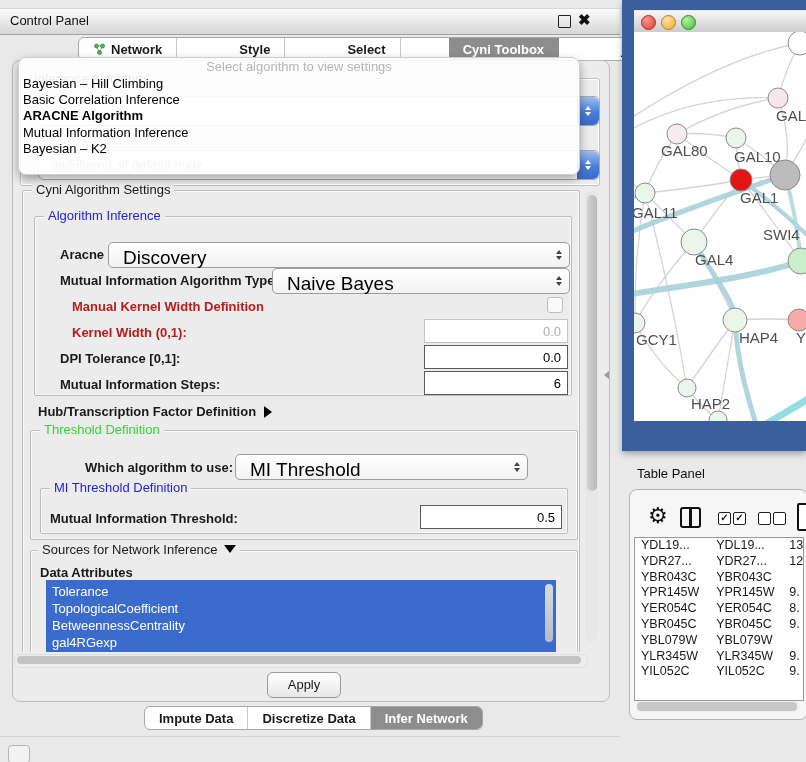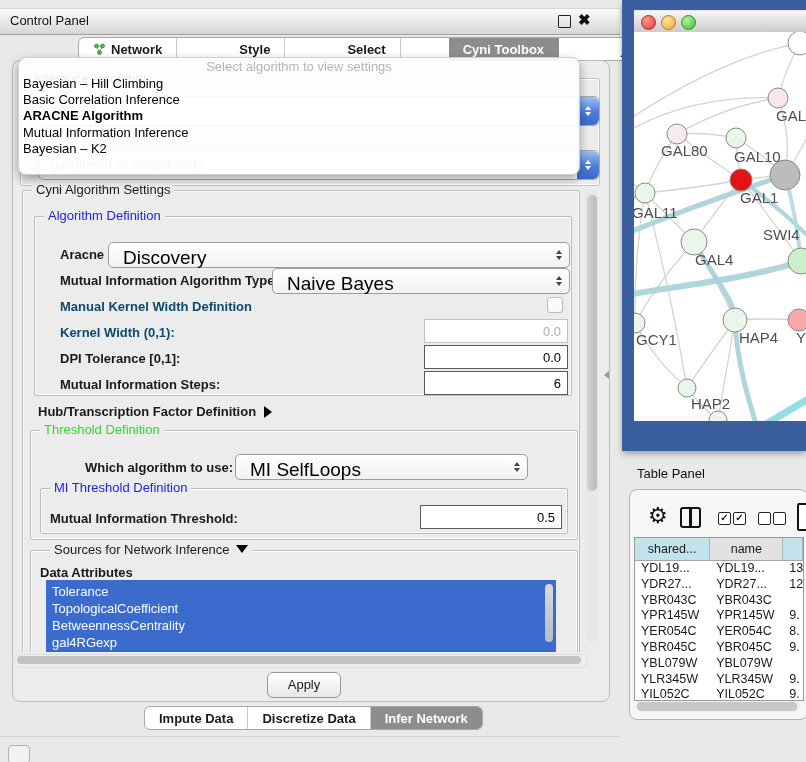--- a/index.html
+++ b/index.html
@@ -43,21 +43,21 @@
   .popup .item{height:16.2px;padding-left:4px;font-size:13px;color:#000;white-space:nowrap;}
   .popup .item.sel{font-weight:bold;}
 
   
   .settings-vp{left:14px;top:178px;width:586px;height:474px;overflow:hidden;}
   .grp{position:absolute;border:1px solid #bcbcbc;border-radius:2px;box-shadow:inset 0 0 0 1px #fafafa;}
   .grp-title{position:absolute;background:#ececec;padding:0 4px;font-size:13px;white-space:nowrap;}
   .blue-t{color:var(--accent-blue,#2323d7);}
   .green-t{color:var(--accent-green,#35d435);}
   .flabel{position:absolute;font-weight:bold;font-size:13px;white-space:nowrap;}
-  .flabel.dis{color:#0c4a6e;}
+  .flabel.dis{color:#b91c1c;margin-left:12px;}
   .combo{position:absolute;background:linear-gradient(#ffffff,#f2f2f2);border:1px solid #9c9c9c;border-radius:5px;}
   .combo .val{position:absolute;left:14px;top:4px;font-size:19px;color:#000;}
   .stepper{position:absolute;right:7px;top:50%;transform:translateY(-50%);display:flex;flex-direction:column;gap:2px;}
   .stepper i{display:block;width:0;height:0;border-left:3.5px solid transparent;border-right:3.5px solid transparent;}
   .stepper .u{border-bottom:4.5px solid #444;} .stepper .d{border-top:4.5px solid #444;}
   .tfield{position:absolute;background:#fff;text-align:right;font-size:13px;padding:4px 6px 0 0;box-sizing:border-box;}
   .tfield.en{border:1px solid #5a5a5a;color:#000;}
   .tfield.dis{border:1px solid #c3c3c3;color:#adadad;}
   .checkbox{position:absolute;width:14px;height:14px;background:#fafafa;border:1px solid #bdbdbd;border-radius:3px;}
   .arrow-r{display:inline-block;width:0;height:0;border-top:6px solid transparent;border-bottom:6px solid transparent;
@@ -170,21 +170,21 @@
         <div class="item">Mutual Information Inference</div>
         <div class="item">Bayesian – K2</div>
       </div>
   </div>
 
   <div class="abs settings-vp">
     <div class="grp" style="left:8px;top:12px;width:556px;height:490px;"></div>
     <div class="grp-title" style="left:18px;top:4px;">Cyni Algorithm Settings</div>
 
     <div class="grp" style="left:20px;top:38px;width:536px;height:178px;"></div>
-    <div class="grp-title blue-t" style="left:30px;top:30px;">Algorithm Definition</div>
+    <div class="grp-title blue-t" style="left:30px;top:30px;">Algorithm Inference</div>
 
     <div class="flabel" style="left:46px;top:69px;">Aracne Mode:</div>
     <div class="combo" style="left:94px;top:64px;width:460px;height:24px;">
       <span class="val">Discovery</span>
       <span class="stepper">
           <i class="u"></i>
           <i class="d"></i>
         </span>
     </div>
 
@@ -211,35 +211,35 @@
 
     <div class="flabel" style="left:24px;top:226px;">
       <span>Hub/Transcription Factor Definition</span><span class="arrow-r"></span>
     </div>
 
     <div class="grp" style="left:16px;top:252px;width:546px;height:108px;"></div>
     <div class="grp-title green-t" style="left:26px;top:244px;">Threshold Definition</div>
 
     <div class="flabel" style="left:71px;top:282px;">Which algorithm to use:</div>
     <div class="combo" style="left:221px;top:276px;width:291px;height:24px;">
-      <span class="val">MI SelfLoops</span>
+      <span class="val">MI Threshold</span>
       <span class="stepper">
           <i class="u"></i>
           <i class="d"></i>
         </span>
     </div>
 
     <div class="grp" style="left:26px;top:310px;width:526px;height:44px;"></div>
     <div class="grp-title blue-t" style="left:36px;top:302px;">MI Threshold Definition</div>
 
     <div class="flabel" style="left:36px;top:333px;">Mutual Information Threshold:</div>
     <div class="tfield en" style="left:406px;top:327px;width:142px;height:24px;">0.5</div>
 
     <div class="grp" style="left:16px;top:372px;width:546px;height:130px;"></div>
-    <div class="grp-title" style="left:24px;top:364px;margin-left:12px;">
+    <div class="grp-title" style="left:24px;top:364px;">
       <span>Sources for Network Inference</span><span class="arrow-dn"></span>
     </div>
     <div class="flabel" style="left:26px;top:387px;">Data Attributes</div>
     <div class="attr-list" style="left:32px;top:402px;width:510px;height:72px;">
       <div id="attr-items" style="padding-top:3px;">
           <div class="li">Tolerance</div>
           <div class="li">TopologicalCoefficient</div>
           <div class="li">BetweennessCentrality</div>
           <div class="li">gal4RGexp</div>
         </div>
@@ -344,25 +344,20 @@
   <div class="abs tp-panel"></div>
   <div class="abs gear">⚙</div>
   <div class="abs cols-icon"></div>
   <div class="abs cb" style="left:718px;top:512px;">✓</div>
   <div class="abs cb" style="left:733px;top:512px;">✓</div>
   <div class="abs cb" style="left:758px;top:512px;"></div>
   <div class="abs cb" style="left:773px;top:512px;"></div>
   <div class="abs doc-icon"></div>
 
   <div class="abs tbl">
-    <div class="thead" id="tbl-head">
-        <div class="th hl" style="width: 77px;">shared...</div>
-        <div class="th" style="width: 75px;">name</div>
-        <div class="th hl" style="width: 20px;"></div>
-      </div>
     <div id="tbl-body">
         <div class="trow">
           <div class="td" style="width: 77px;">YDL19...</div>
           <div class="td" style="width: 75px;">YDL19...</div>
           <div class="td" style="width: 20px;">13</div>
         </div>
         <div class="trow">
           <div class="td" style="width: 77px;">YDR27...</div>
           <div class="td" style="width: 75px;">YDR27...</div>
           <div class="td" style="width: 20px;">12</div>

